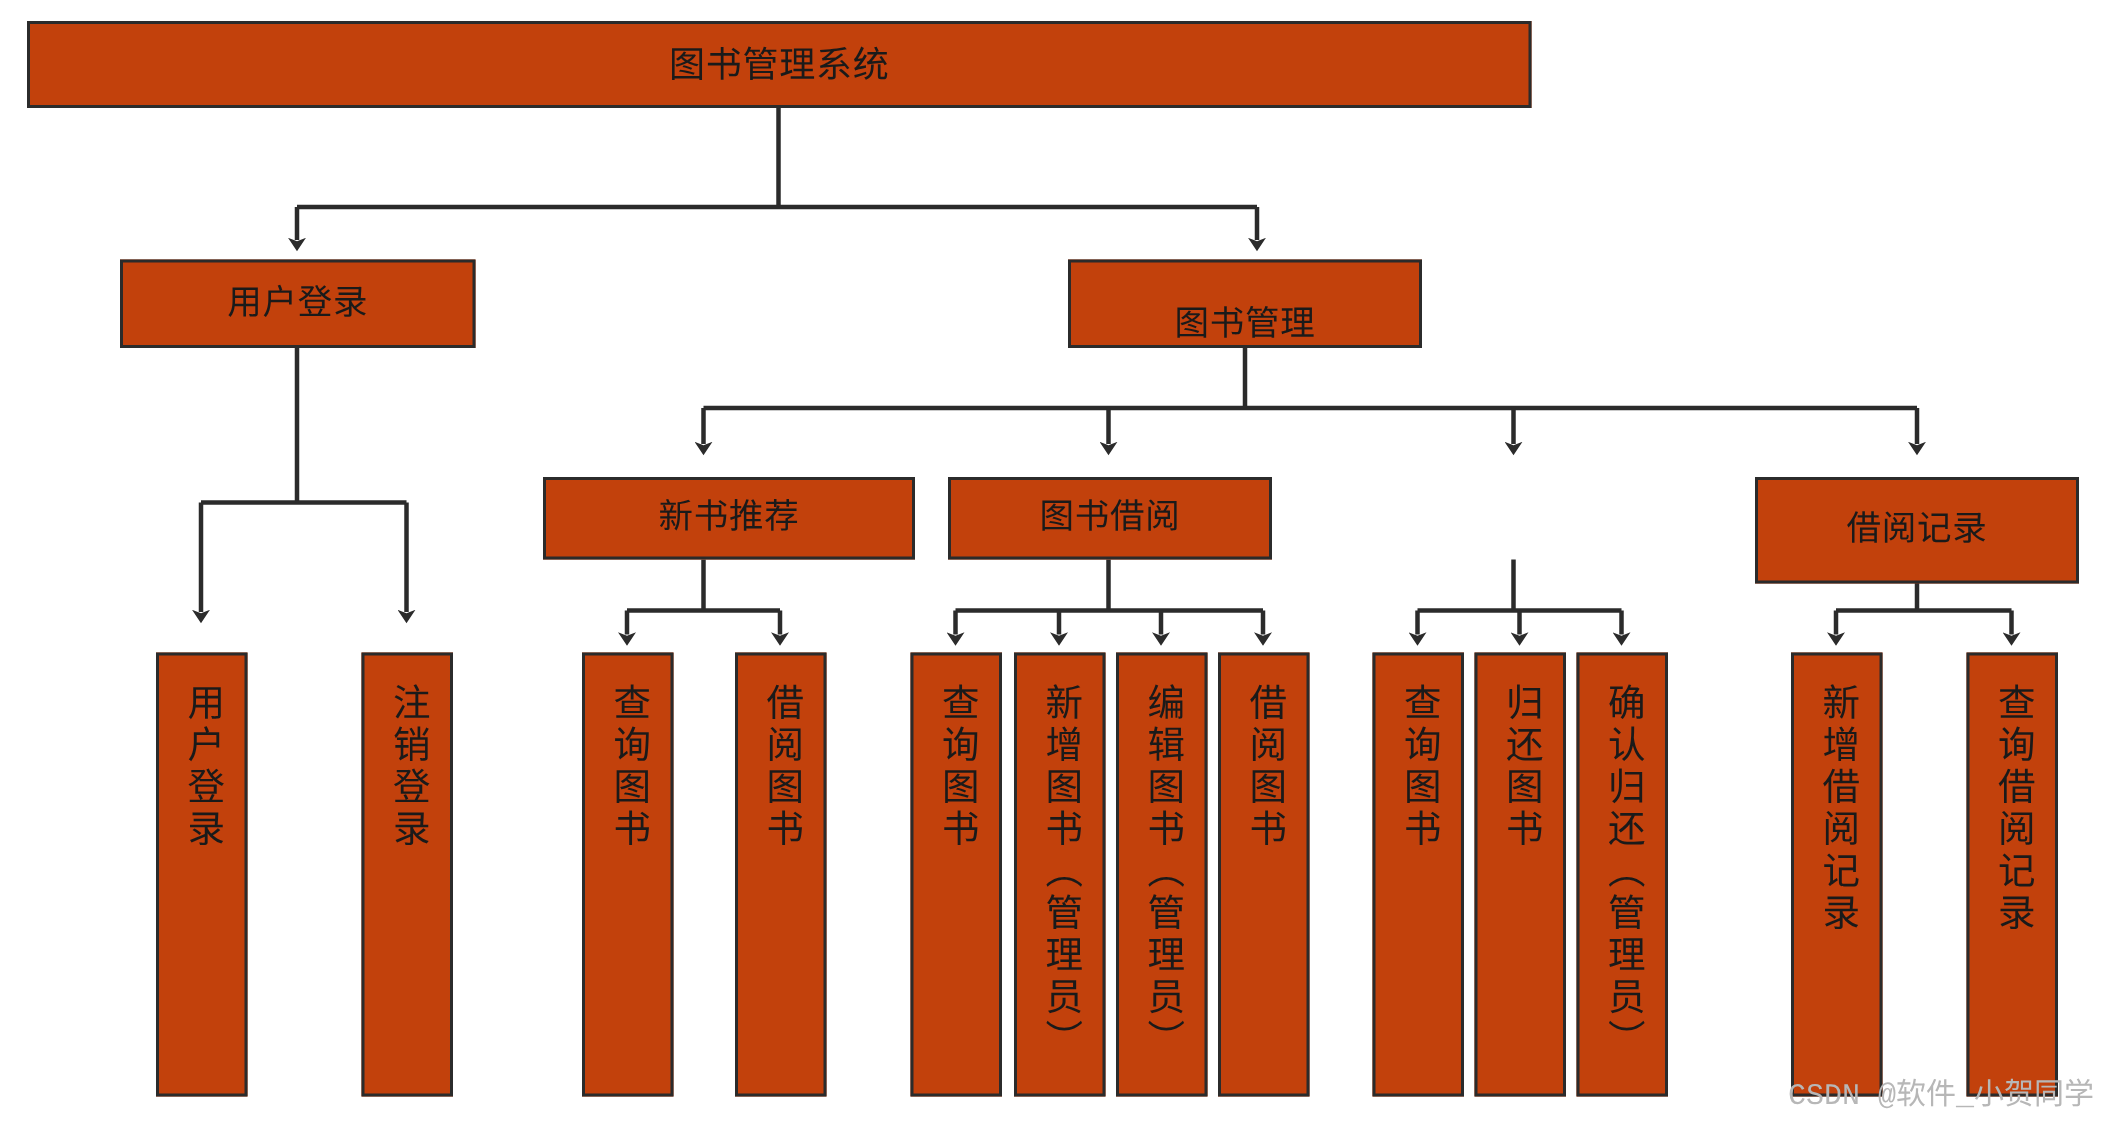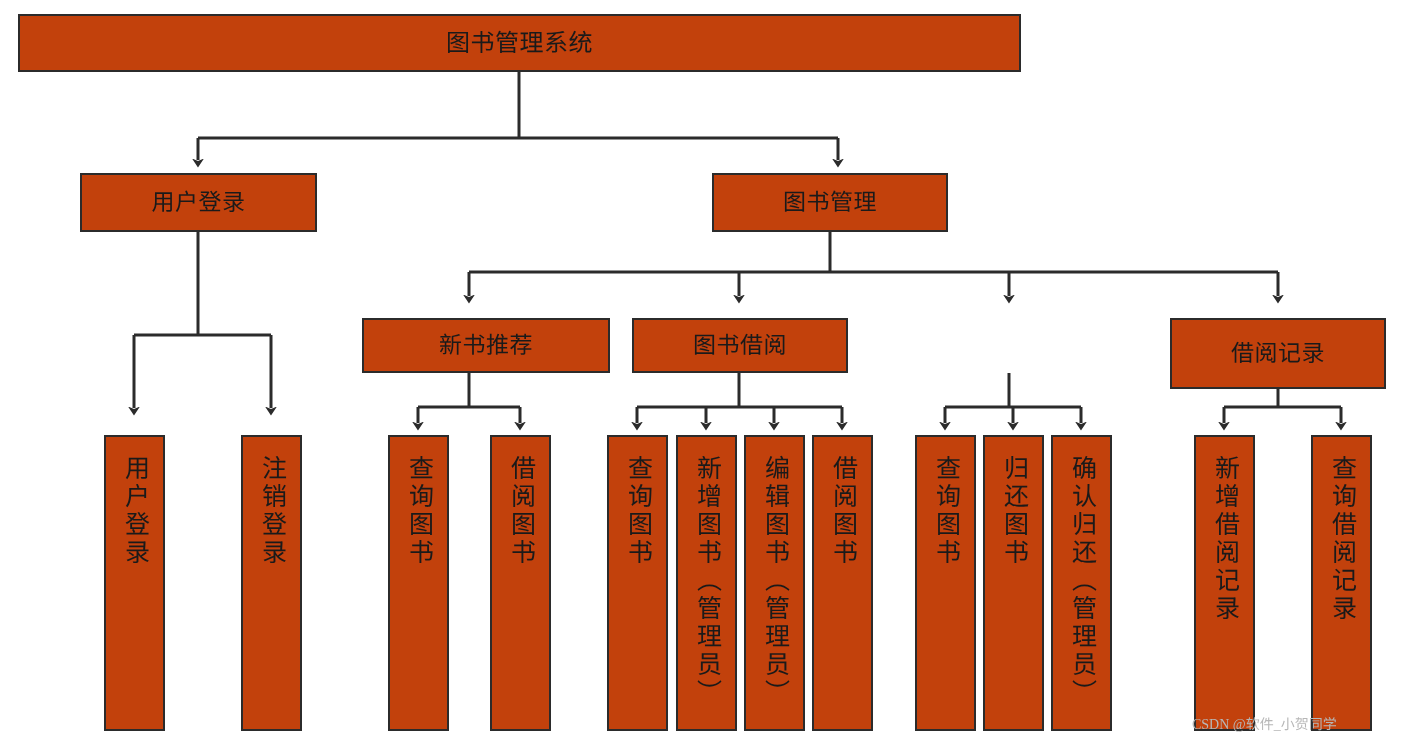--- a/index.html
+++ b/index.html
@@ -61,25 +61,25 @@
     text-orientation: upright;
     font-size: 25px;
     line-height: 1.12;
     letter-spacing: 3px;
     white-space: nowrap;
   }
   .watermark {
     position: absolute;
     left: 1192px;
     top: 713px;
-    font-size: 14px;
+    font-size: 20px;
     color: #b7b7b7;
     white-space: nowrap;
     z-index: 5;
-    font-family: Liberation Serif, serif;
+    font-family: Liberation Mono, monospace;
   }
 </style>
 </head>
 <body>
 
 <div id="canvas">
 
   <svg id="edge-layer" viewBox="0 0 1405 747" width="1405" height="747" xmlns="http://www.w3.org/2000/svg">
     <defs>
       <marker id="arrow" markerWidth="10" markerHeight="12" refX="1.5" refY="6" orient="auto" markerUnits="userSpaceOnUse">
@@ -131,21 +131,21 @@
     </g>
   </svg>
 
   <div class="node root horiz" style="left:18px; top:14px; width:1003px; height:58px;">
     <span class="label">图书管理系统</span>
   </div>
 
   <div class="node horiz" style="left:80px; top:173px; width:237px; height:59px;">
     <span class="label">用户登录</span>
   </div>
-  <div class="node horiz" style="left:712px; top:173px; width:236px; height:59px;">
+  <div class="node horiz" style="left:712px; top:173px; width:236px; height:59px;align-items:flex-end;">
     <span class="label">图书管理</span>
   </div>
 
   <div class="node horiz" style="left:362px; top:318px; width:248px; height:55px;">
     <span class="label">新书推荐</span>
   </div>
   <div class="node horiz" style="left:632px; top:318px; width:216px; height:55px;">
     <span class="label">图书借阅</span>
   </div>
   <div class="node horiz" style="left:1170px; top:318px; width:216px; height:71px;">

